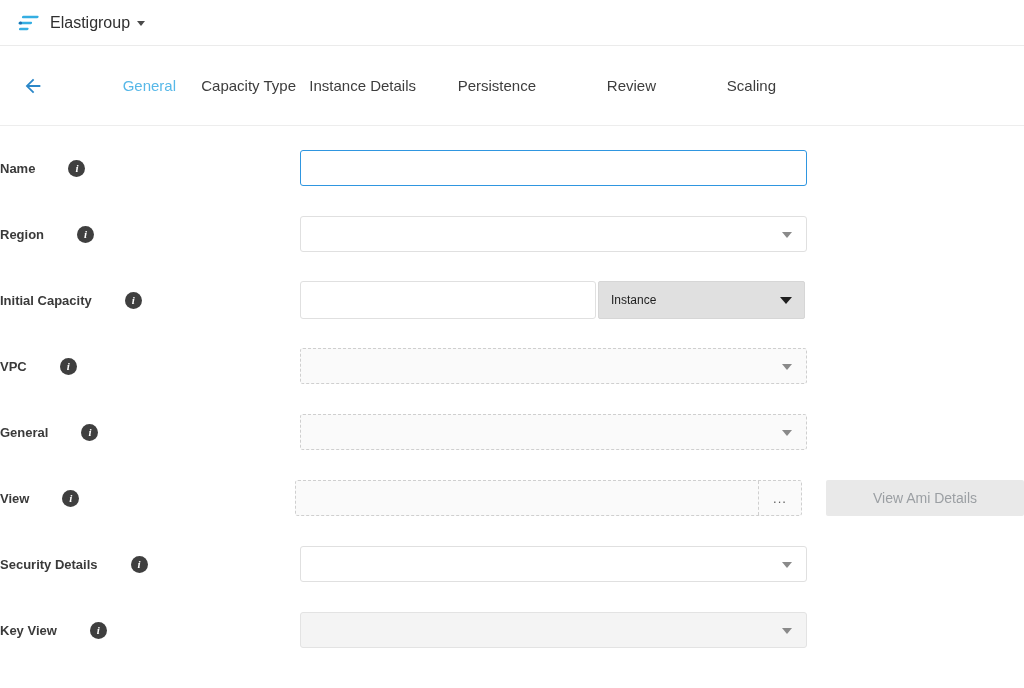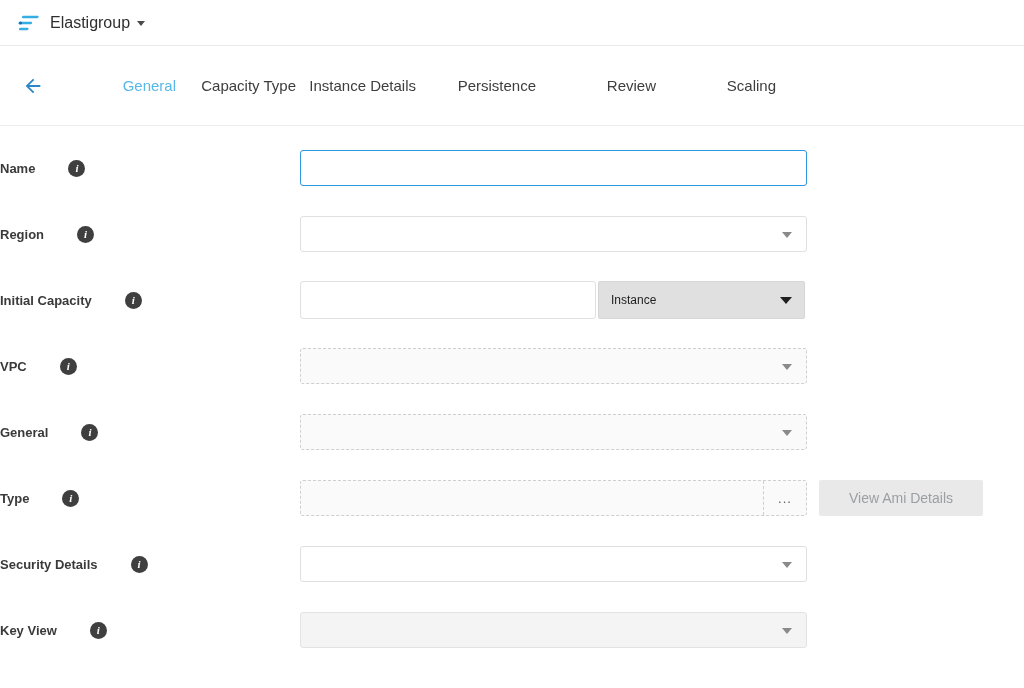--- a/index.html
+++ b/index.html
@@ -55,22 +55,22 @@
   .unit-caret { width:0; height:0; border-left:6px solid transparent; border-right:6px solid transparent;
                 border-top:7px solid #1f1f1f; }
 
   .image-field { width:507px; height:36px; background:#fafafa; border:1px dashed #cfcfcf;
                  border-radius:3px; display:flex; align-items:stretch; }
   .image-value { flex:1; }
   .browse-btn { width:43px; border-left:1px dashed #cfcfcf; display:flex; align-items:center;
                 justify-content:center; color:#5d5d5d; font-size:13px; letter-spacing:1px;
                 cursor:pointer; }
 
-  .gray-btn { width:164px; height:36px; background:#e9e9e9; border:none; border-radius:2px;
-              color:#9b9fa3; font-size:14px; margin-left:12px; cursor:pointer;
+  .gray-btn { width:198px; height:36px; background:#e9e9e9; border:none; border-radius:2px;
+              color:#9b9fa3; font-size:14px; margin-left:24px; cursor:pointer;
               font-family:"Liberation Sans", sans-serif; }
 </style>
 </head>
 <body>
 
 <div class="topbar">
   <div class="app-switcher">
     <span class="logo">
       <svg width="22" height="18" viewBox="0 0 22 18">
         <g fill="none" stroke="#35aee2" stroke-width="2.6" stroke-linecap="round">
@@ -159,21 +159,21 @@
     </div>
     <div class="control-col">
       <div class="select disabled">
         <span class="caret"></span>
       </div>
     </div>
   </div>
 
   <div class="row">
     <div class="label-col">
-      <span class="field-label">Type</span>
+      <span class="field-label">View</span>
       <span class="info-icon">i</span>
     </div>
     <div class="control-col">
       <div class="image-field">
         <div class="image-value"></div>
         <div class="browse-btn">...</div>
       </div>
       <button class="gray-btn">View Ami Details</button>
     </div>
   </div>

